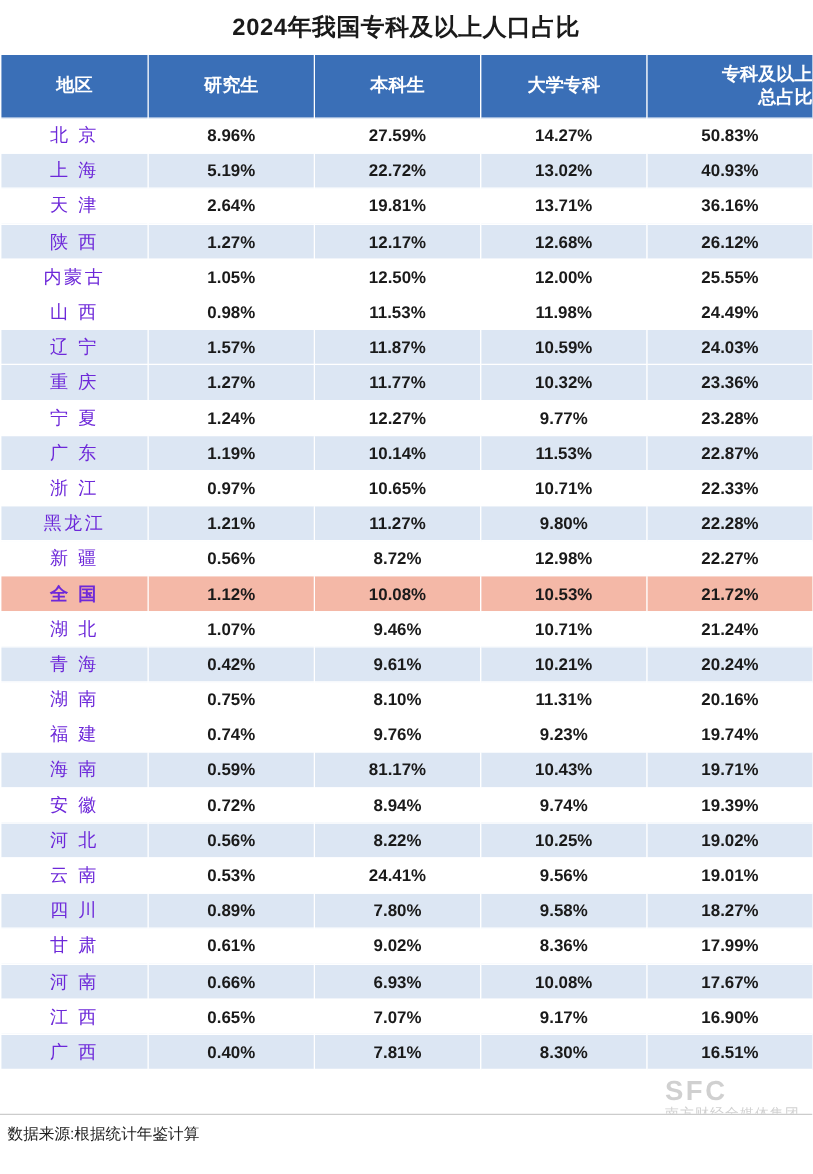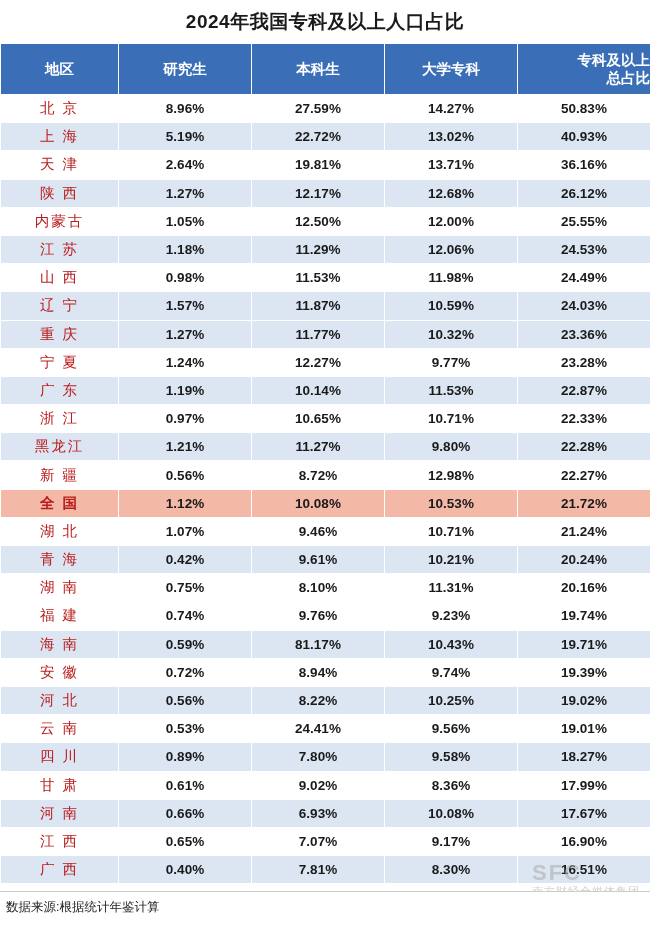--- a/index.html
+++ b/index.html
@@ -58,21 +58,21 @@
     font-size: 13.5px;
     height: 27.2px;
     padding: 0;
     color: #1a1a1a;
     font-weight: bold;
   }
   tbody td.region {
     font-size: 14.5px;
     letter-spacing: 2px;
     font-weight: normal;
-    color: #b91c1c;
+    color: #6d28d9;
   }
   tr.odd td { background: #ffffff; }
   tr.even td { background: #dce6f3; }
   tr.highlight td {
     background: #f4b8a7;
   }
   tr.highlight td.region {
     font-weight: bold;
   }
   .col-region { width: 118px; }
@@ -169,27 +169,20 @@
           <td>12.68%</td>
           <td>26.12%</td>
         </tr>
         <tr class="odd">
           <td class="region">内蒙古</td>
           <td>1.05%</td>
           <td>12.50%</td>
           <td>12.00%</td>
           <td>25.55%</td>
         </tr>
-        <tr class="even">
-          <td class="region">江 苏</td>
-          <td>1.18%</td>
-          <td>11.29%</td>
-          <td>12.06%</td>
-          <td>24.53%</td>
-        </tr>
         <tr class="odd">
           <td class="region">山 西</td>
           <td>0.98%</td>
           <td>11.53%</td>
           <td>11.98%</td>
           <td>24.49%</td>
         </tr>
         <tr class="even">
           <td class="region">辽 宁</td>
           <td>1.57%</td>

